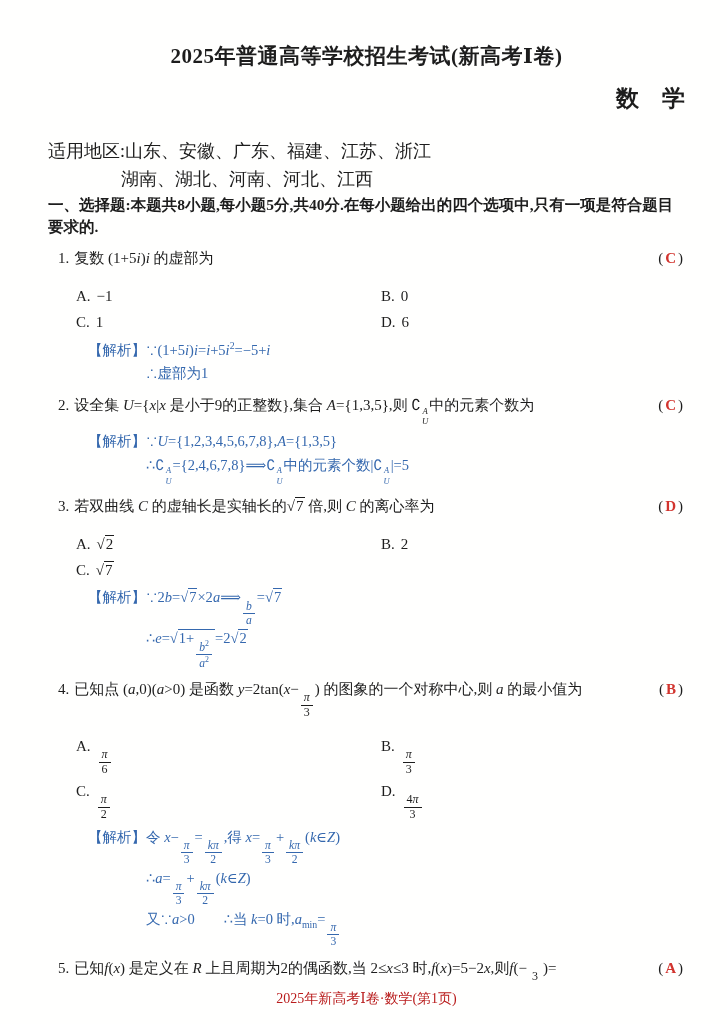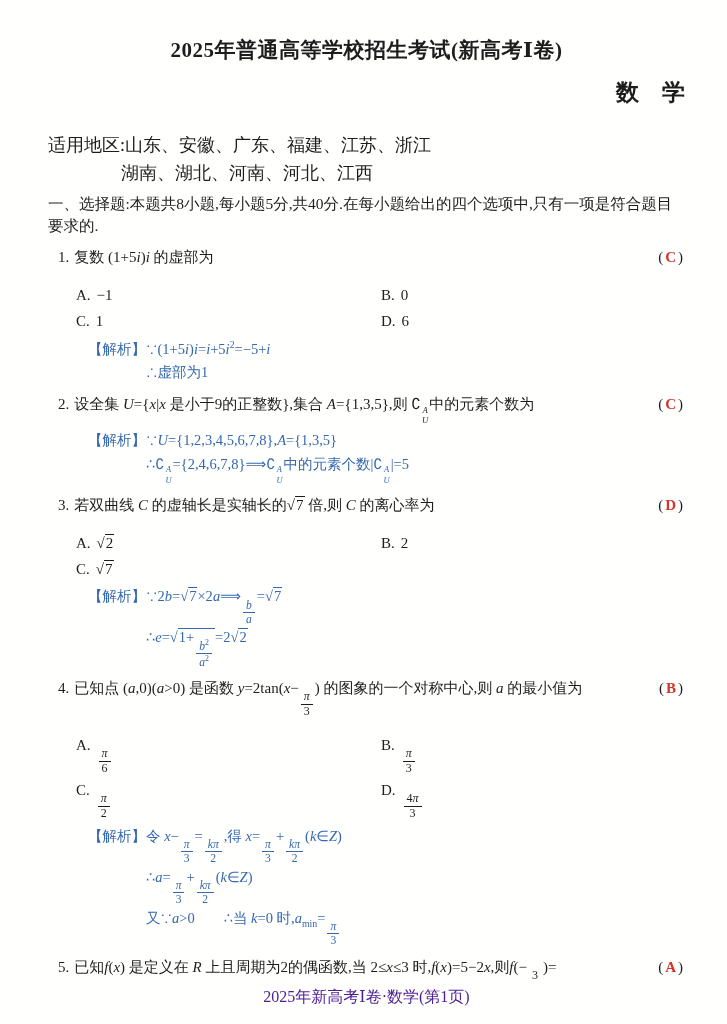--- a/index.html
+++ b/index.html
@@ -9,41 +9,41 @@
     width:727px; height:1024px;
     margin:0 auto;
     background:#fffffe;
     padding:30px 42px 16px 48px;
     display:flex; flex-direction:column;
     font-family:"Liberation Serif","DejaVu Serif",serif;
     color:#1d1d1d; font-size:15px;
     overflow:hidden;
   }
   .content { flex:1 1 auto; overflow:hidden; }
-  .title { text-align:center; font-size:21px; font-weight:bold; margin-top:6px; letter-spacing:0.5px; }
+  .title { text-align:center; font-size:21px; font-weight:bold; margin-top:12px; letter-spacing:0.5px; }
   .subject { text-align:right; font-size:23px; font-weight:bold; margin-top:13px; }
   .regions { margin-top:24px; font-size:18px; line-height:1.55; }
   .region-line2 { padding-left:73px; }
-  .section-header { font-weight:normal; font-size:15.5px; line-height:1.45; margin-top:5px; }
+  .section-header { font-weight:bold; font-size:15.5px; line-height:1.45; }
 
   .q { margin-top:8px; }
   .q-head { display:flex; align-items:flex-start; padding-left:10px; line-height:1.55; }
   .q-no { margin-right:5px; white-space:nowrap; }
   .q-stem { flex:1 1 auto; }
   .q-ans { white-space:nowrap; margin-left:8px; letter-spacing:2px; }
   .ans-letter { color:#d2342e; font-weight:bold; }
   .opts { display:grid; grid-template-columns:305px 1fr; padding-left:28px; margin-top:15px; row-gap:3px; }
   .opt { line-height:1.55; }
   .ol { margin-right:6px; }
 
   .sol { color:#3568ae; font-size:14.5px; margin-top:4px; line-height:1.6; }
-  .sol-line { padding-left:40px;font-family:Liberation Serif, serif; }
+  .sol-line { padding-left:40px; }
   .sol-line.cont { padding-left:98px; }
 
-  .footer { flex:0 0 auto; margin-top:auto; text-align:center; font-size:16px; color:#4c1d95; padding-top:6px; }
+  .footer { flex:0 0 auto; margin-top:auto; text-align:center; font-size:14px; color:#b91c1c; padding-top:6px; }
 
   
   i { font-style:italic; }
   sup { font-size:0.68em; }
   sub { font-size:0.68em; }
   .fr { display:inline-flex; flex-direction:column; align-items:center; font-size:0.8em; line-height:1.15; vertical-align:-0.62em; margin:0 2px; text-align:center; }
   .fr .n { border-bottom:1px solid currentColor; padding:0 3px; }
   .fr .d { padding:0 3px; }
   .vin { border-top:1px solid currentColor; padding:0 1px; }
   .stk { display:inline-flex; flex-direction:column; align-items:center; font-size:0.58em; line-height:1.2; vertical-align:-0.45em; font-style:italic; margin:0 1px; }

